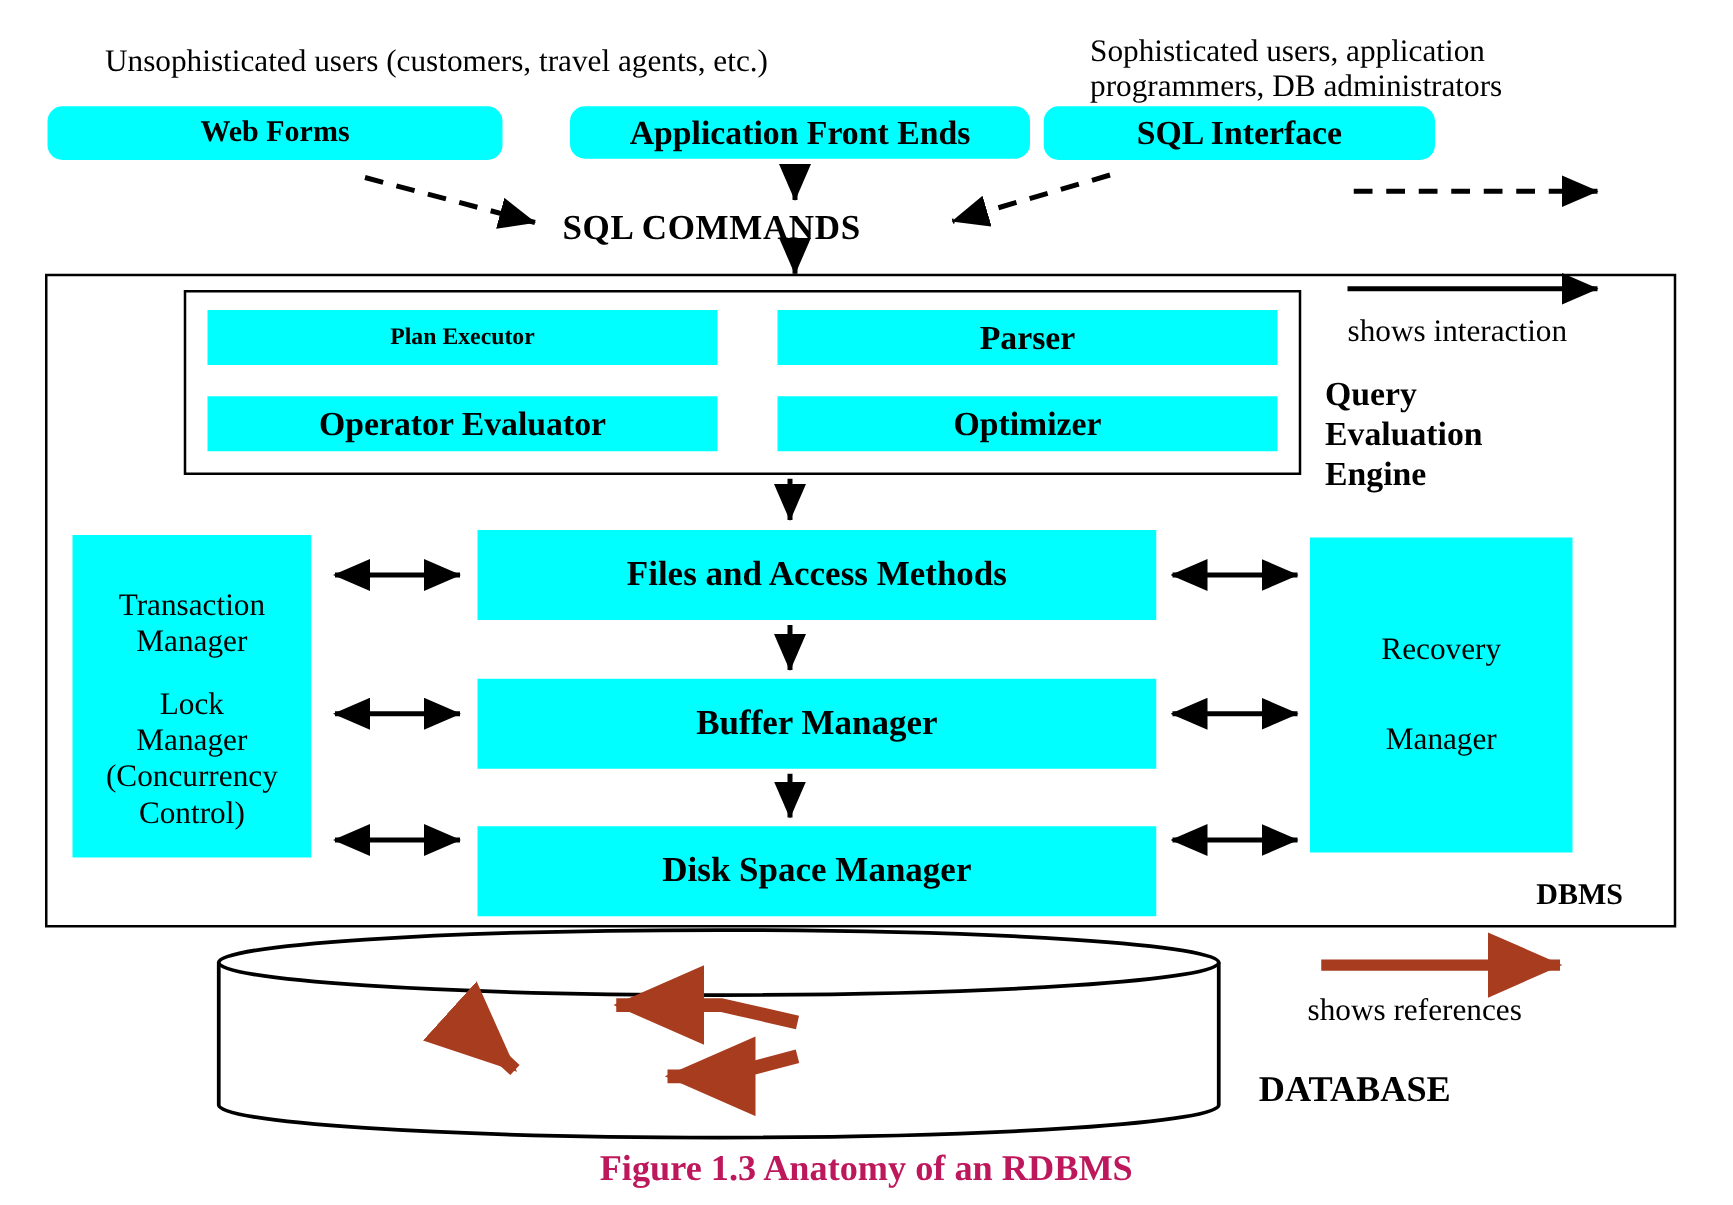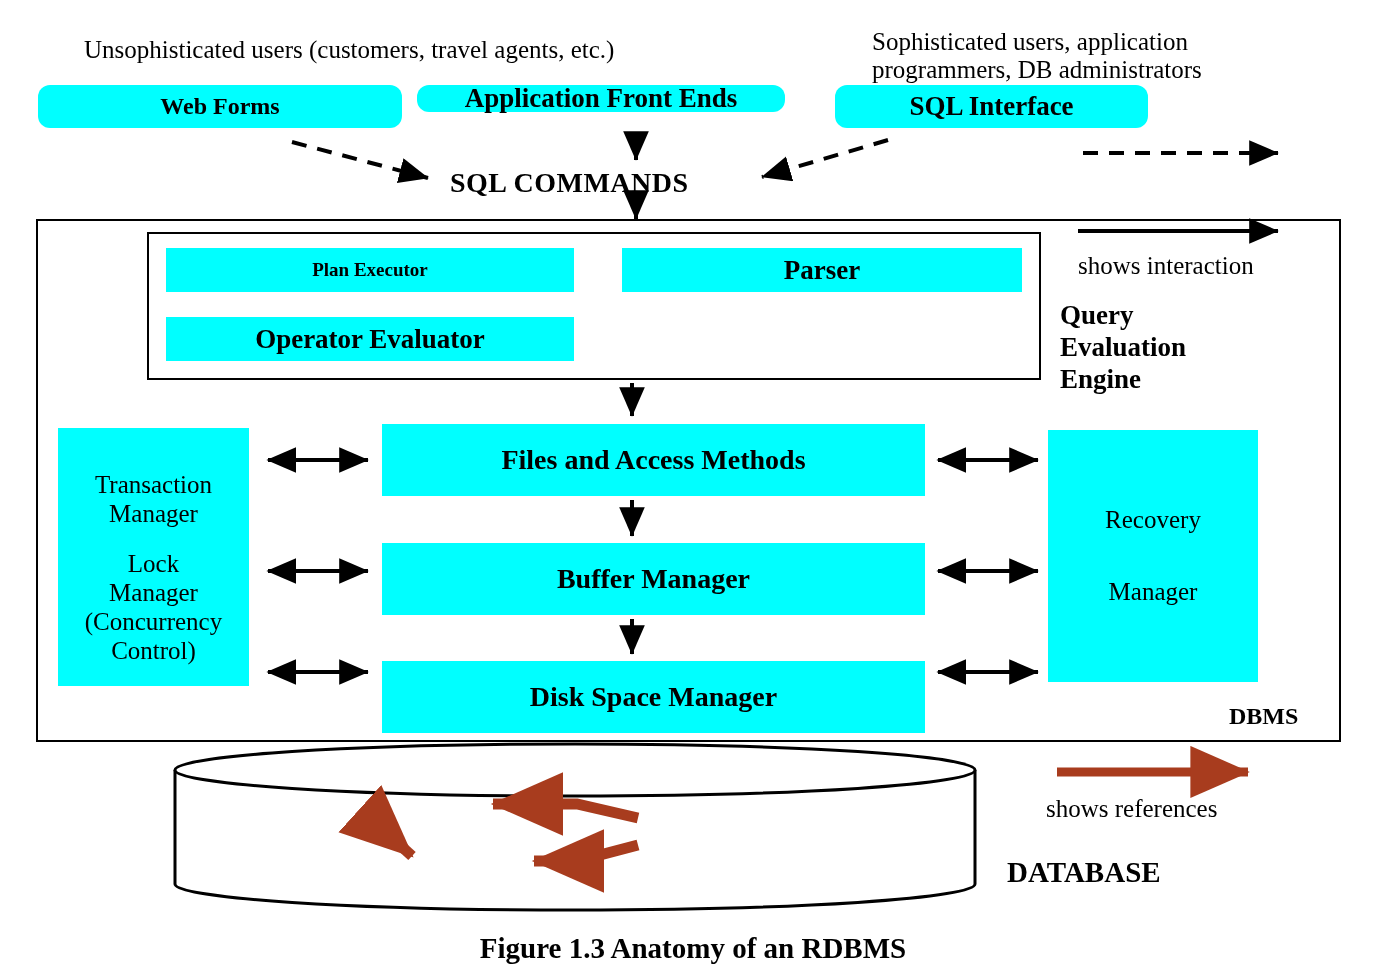--- a/index.html
+++ b/index.html
@@ -53,58 +53,58 @@
 
   
   #overlay {
     position: absolute;
     left: 0; top: 0;
     width: 1386px;
     height: 964px;
     pointer-events: none;
   }
   .caption {
-    color: #000000;
+    color: #be185d;
     font-weight: bold;
     text-align: center;
     width: 100%;
-    margin-top: 13px;
   }
 </style>
 </head>
 <body>
 
 <div id="canvas">
 
   <div class="abs lbl" style="left:84px; top:36px; font-size:25px;">Unsophisticated users (customers, travel agents, etc.)</div>
 
   <div class="abs lbl" style="left:840px; top:28px; font-size:25px;margin-left:32px;">Sophisticated users, application
 programmers, DB administrators</div>
 
   <div class="abs cyan rounded" style="left:38px; top:85px; width:364px; height:43px; font-size:24px;">Web Forms</div>
 
-  <div class="abs cyan rounded" style="left:417px; top:85px; width:368px; height:27px; font-size:27px;">Application Front Ends</div>
+  <div class="abs cyan rounded" style="left:456px; top:85px; width:368px; height:42px; font-size:27px;">Application Front Ends</div>
 
   <div class="abs cyan rounded" style="left:835px; top:85px; width:313px; height:43px; font-size:27px;">SQL Interface</div>
 
   <div class="abs lbl b" style="left:450px; top:167px; font-size:28px; letter-spacing:0.5px;">SQL COMMANDS</div>
 
 
   <div class="abs lbl" style="left:1078px; top:252px; font-size:25px;">shows interaction</div>
 
   <div class="abs frame-outer" style="left:36px; top:219px; width:1305px; height:523px;"></div>
 
   <div class="abs frame-inner" style="left:147px; top:232px; width:894px; height:148px;"></div>
 
   <div class="abs cyan" style="left:166px; top:248px; width:408px; height:44px; font-size:19px;">Plan Executor</div>
 
   <div class="abs cyan" style="left:622px; top:248px; width:400px; height:44px; font-size:27px;">Parser</div>
 
   <div class="abs cyan" style="left:166px; top:317px; width:408px; height:44px; font-size:27px;">Operator Evaluator</div>
 
+  <div class="abs cyan" style="left:622px; top:317px; width:400px; height:44px; font-size:27px;">Optimizer</div>
 
   <div class="abs lbl b" style="left:1060px; top:300px; font-size:27px; line-height:1.18;">Query
 Evaluation
 Engine</div>
 
   <div class="abs cyan plain" style="left:58px; top:428px; width:191px; height:258px; flex-direction:column; font-size:0;">
     <span style="font-size:25px; line-height:1.15; white-space:pre-line; display:block; margin-top:22px;">Transaction
 Manager</span>
     <span style="font-size:25px; line-height:1.15; white-space:pre-line; display:block; margin-top:22px;">Lock
 Manager

